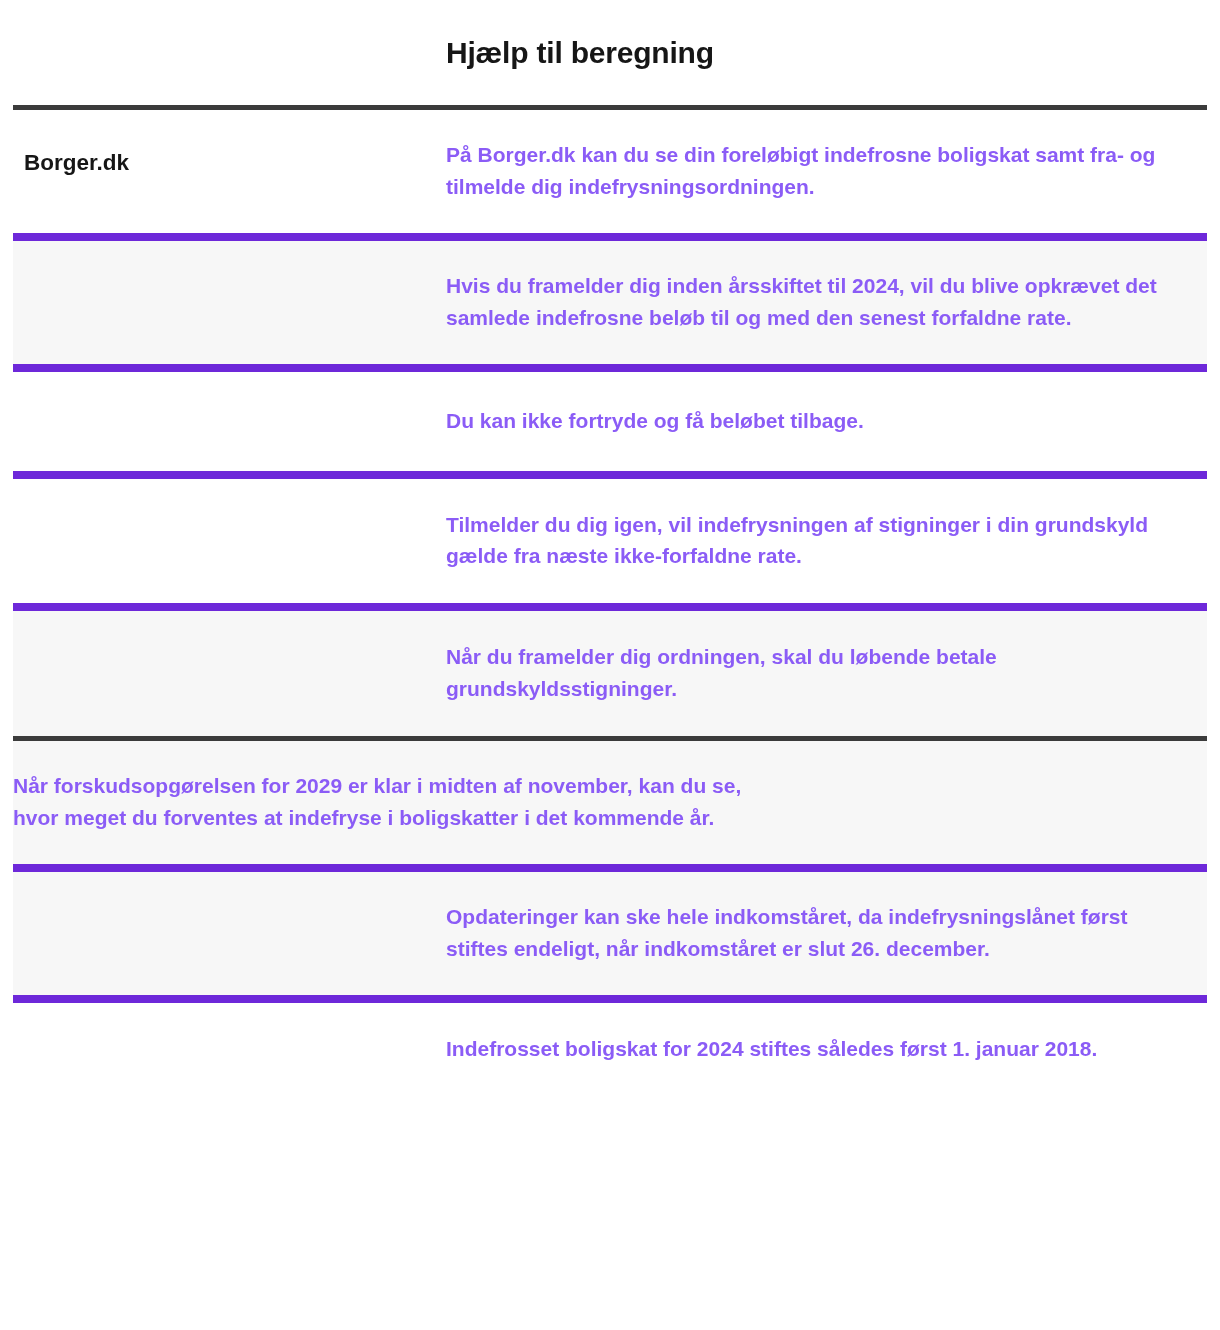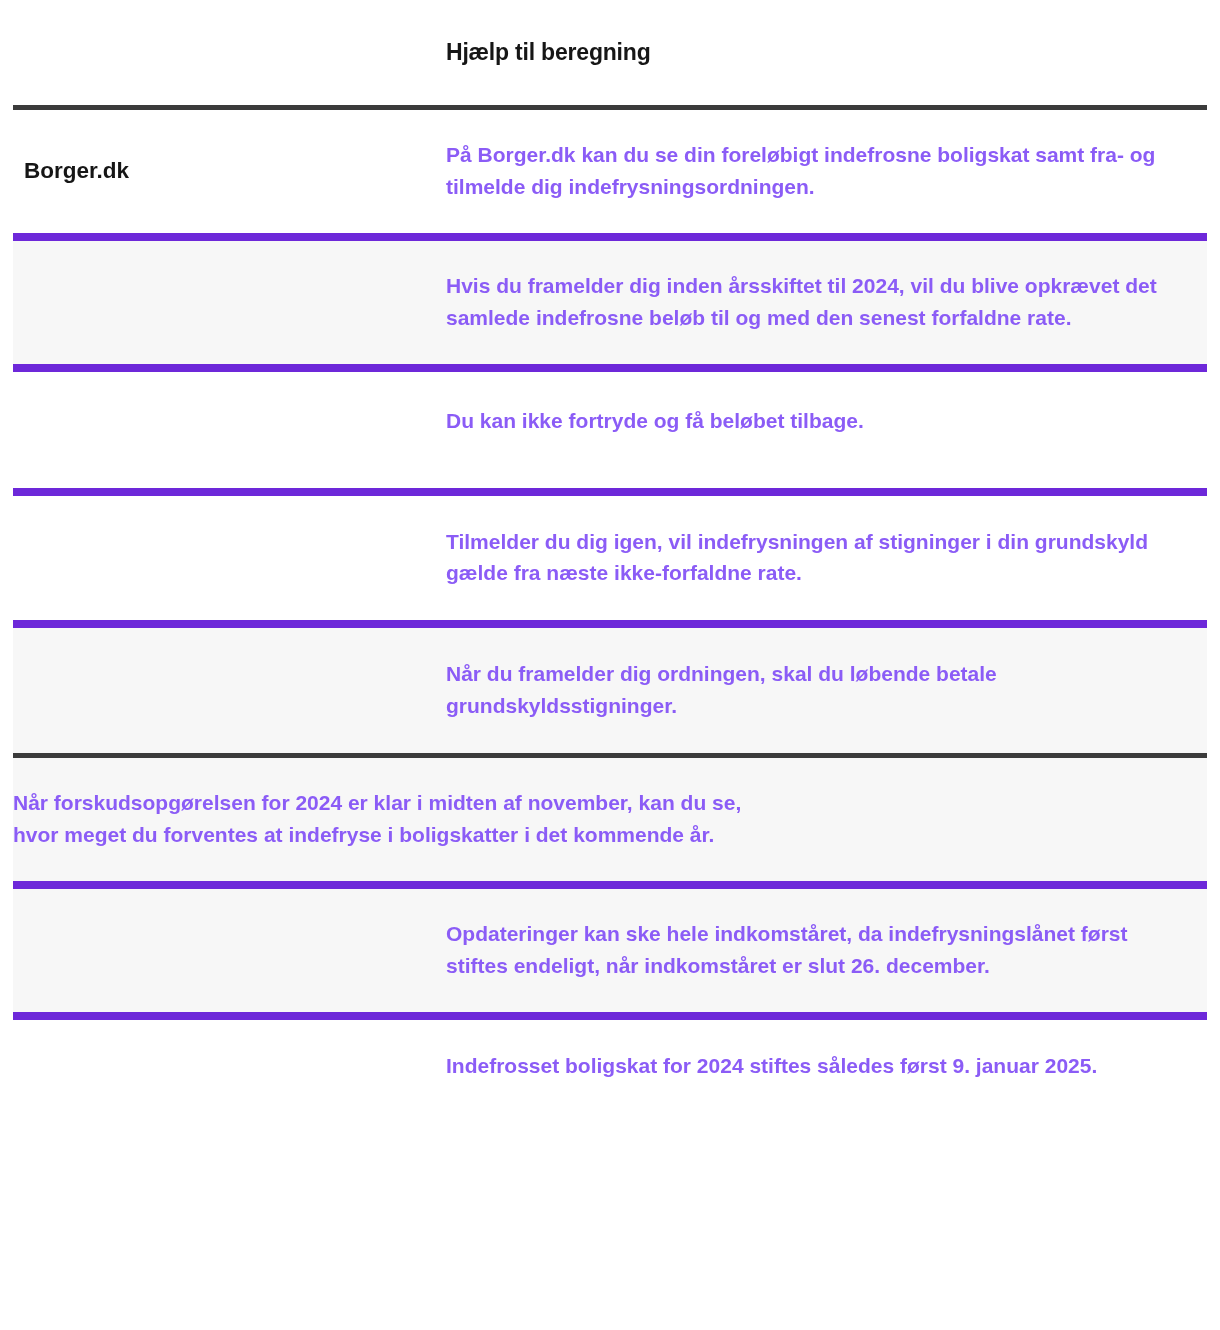--- a/index.html
+++ b/index.html
@@ -26,21 +26,21 @@
     height: 105px;
     display: flex;
     align-items: center;
     box-sizing: border-box;
   }
   .title-spacer {
     width: 433px;
     flex: 0 0 433px;
   }
   .title-text {
-    font-size: 23px;
+    font-size: 30px;
     font-weight: bold;
     letter-spacing: -0.2px;
     color: #161616;
     line-height: 1.2;
   }
 
   
   .rule-heavy {
     height: 5px;
     background: #3b3b3b;
@@ -64,21 +64,21 @@
   .row.shaded {
     background: #f7f7f7;
   }
 
   .cell-label {
     width: 433px;
     flex: 0 0 433px;
     box-sizing: border-box;
     padding: 30px 16px 30px 11px;
     display: flex;
-    align-items: center;
+    margin-top: 8px;
   }
   .label-text {
     font-size: 22.5px;
     font-weight: bold;
     color: #161616;
     line-height: 1.35;
   }
 
   .cell-body {
     flex: 1 1 auto;
@@ -91,21 +91,21 @@
     font-size: 21px;
     line-height: 1.52;
     color: #8b5cf6;
     font-weight: bold;
     max-width: 760px;
   }
 
   
   .row.h3 .cell-body { padding-top: 29px; padding-bottom: 30px; }
   .row.h2 .cell-body { padding-top: 30px; padding-bottom: 31px; }
-  .row.h1 .cell-body { padding-top: 33px; padding-bottom: 51px; }
+  .row.h1 .cell-body { padding-top: 33px; padding-bottom: 34px; }
 </style>
 </head>
 <body>
 
 <div class="doc">
 
   <div class="title-row">
     <div class="title-spacer"></div>
     <div class="title-text">Hjælp til beregning</div>
   </div>
@@ -152,34 +152,34 @@
     </div>
 
   </div>
 
   <div class="rule-heavy"></div>
 
   <div class="table">
 
     <div class="row shaded first-of-section h3">
       <div class="cell-body">
-        <span class="body-text">Når forskudsopgørelsen for 2024 er klar i midten af november, kan du se, hvor meget du forventes at indefryse i boligskatter i det kommende år.</span>
+        <span class="body-text">Når forskudsopgørelsen for 2029 er klar i midten af november, kan du se, hvor meget du forventes at indefryse i boligskatter i det kommende år.</span>
       </div>
     </div>
 
 
     <div class="row shaded h3">
       <div class="cell-label"></div>
       <div class="cell-body">
         <span class="body-text">Opdateringer kan ske hele indkomståret, da indefrysningslånet først stiftes endeligt, når indkomståret er slut 26. december.</span>
       </div>
     </div>
 
     <div class="row h2">
       <div class="cell-label"></div>
       <div class="cell-body">
-        <span class="body-text">Indefrosset boligskat for 2024 stiftes således først 9. januar 2025.</span>
+        <span class="body-text">Indefrosset boligskat for 2024 stiftes således først 1. januar 2018.</span>
       </div>
     </div>
 
   </div>
 
 </div>
 
 </body></html>

